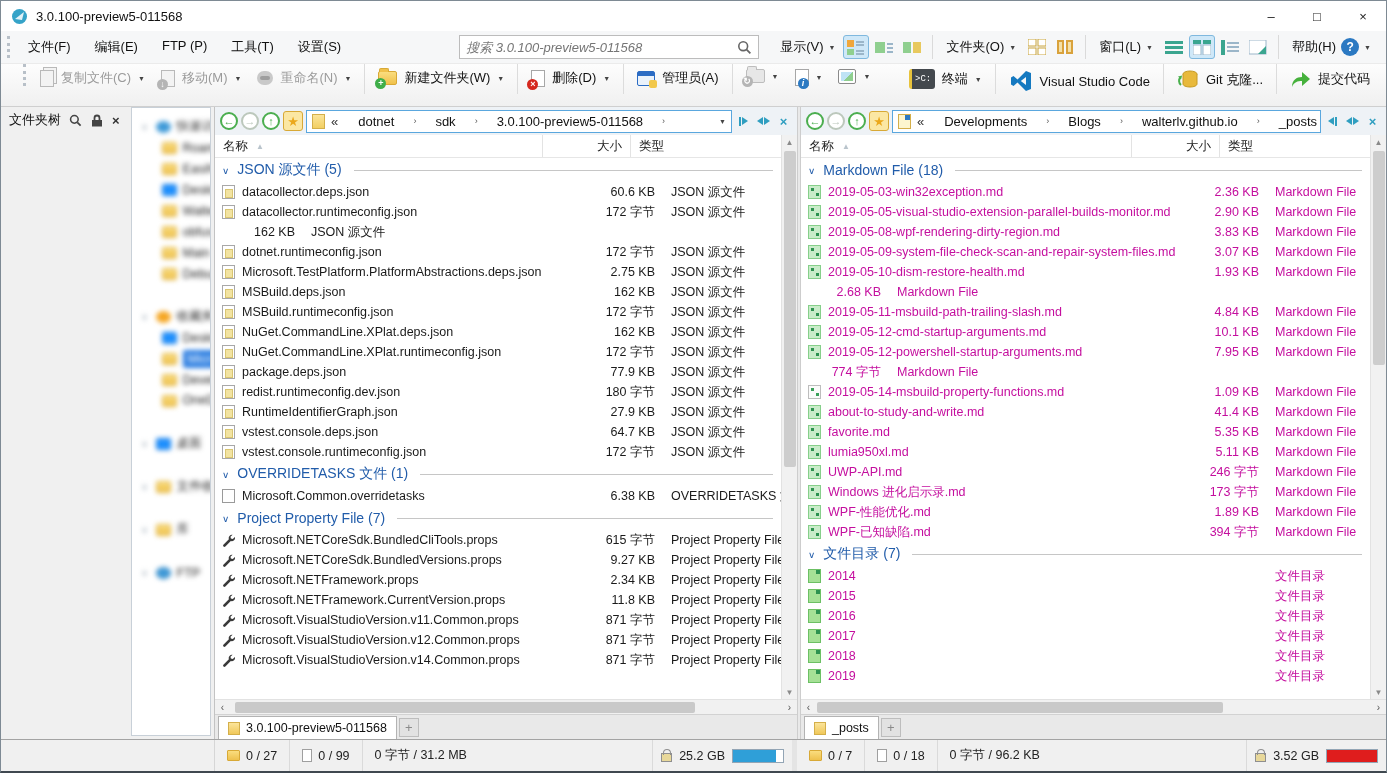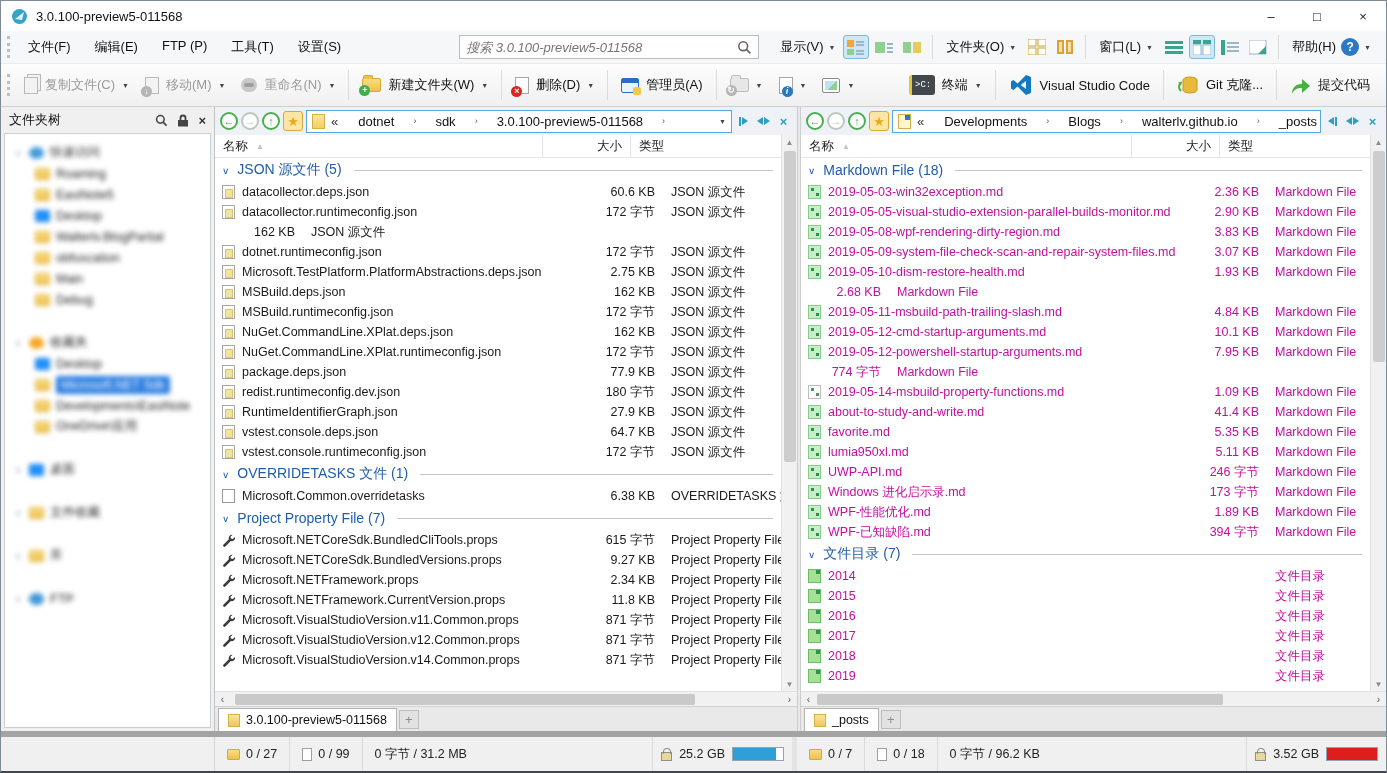--- a/index.html
+++ b/index.html
@@ -23,21 +23,21 @@
   .menu-item{padding:5px 12px;color:#111;}
   .searchbox{margin-left:auto;width:300px;height:24px;border:1px solid #bcbcbc;background:#fff;display:flex;align-items:center;padding:0 6px;margin-right:14px;}
   .searchbox input{flex:1;border:none;outline:none;font-style:italic;color:#8b5cf6;font-size:13px;background:transparent;font-family:"Liberation Sans",sans-serif;}
   .dd-label{display:flex;align-items:center;gap:5px;padding:0 7px;color:#111;}
   .caret{font-size:7px;color:#444;}
   .mini-ic{width:26px;height:24px;border:1px solid transparent;border-radius:3px;display:flex;align-items:center;justify-content:center;margin:0 1px;}
   .mini-ic.sel{background:#cfe8f8;border-color:#7fb8de;}
   .vsep{width:1px;height:24px;background:#dadada;margin:0 6px;}
   .help-q{width:18px;height:18px;border-radius:50%;background:#2b79c2;color:#fff;font-size:12px;font-weight:bold;display:flex;align-items:center;justify-content:center;}
   
-  .toolbar{height:43px;background:linear-gradient(#fdfdfd,#f0f0f0);display:flex;align-items:center;padding:0 8px 0 4px;flex:none;border-bottom:1px solid #cfcfcf;font-size:13px;}
+  .toolbar{height:43px;background:linear-gradient(#fdfdfd,#f0f0f0);display:flex;align-items:flex-start;padding:0 8px 0 20px;flex:none;border-bottom:1px solid #cfcfcf;font-size:13px;}
   .tbtn{display:flex;align-items:center;gap:7px;padding:5px 8px;color:#111;white-space:nowrap;}
   .tbtn.disabled{color:#9b9b9b;}
   .tsep{width:1px;height:30px;background:#dcdcdc;margin:0 5px;}
   
   .pg{width:14px;height:17px;background:#fff;border:1px solid #a7a7a7;position:relative;flex:none;}
   .pg.gray{border-color:#b9b9b9;background:#f3f3f3;}
   .pg2{box-shadow:3px -3px 0 -1px #f3f3f3,3px -3px 0 0 #b9b9b9;}
   .badge{position:absolute;width:11px;height:11px;border-radius:50%;color:#fff;font-size:9px;line-height:11px;text-align:center;font-weight:bold;}
   .badge.red{background:#d5281e;left:-5px;bottom:-4px;}
   .badge.blue{background:#2b79c2;left:2px;bottom:-4px;font-style:italic;}
@@ -50,21 +50,21 @@
   .rename-ic{width:16px;height:14px;background:#c9c9c9;border-radius:7px;position:relative;flex:none;}
   .rename-ic::after{content:"";position:absolute;left:3px;top:5px;right:3px;height:4px;background:#9e9e9e;border-radius:2px;}
   .admin-ic{width:18px;height:15px;border:1px solid #2b6cc4;background:#eaf2fb;border-radius:2px;position:relative;flex:none;}
   .admin-ic::before{content:"";position:absolute;top:0;left:0;right:0;height:4px;background:#2b6cc4;}
   .admin-ic::after{content:"";position:absolute;right:-3px;bottom:-3px;width:8px;height:8px;background:#f2c84b;border-radius:2px;}
   .disp-ic{width:18px;height:15px;border:1px solid #8a8a8a;background:#fff;border-radius:2px;position:relative;flex:none;}
   .disp-ic::after{content:"";position:absolute;inset:2px;background:linear-gradient(135deg,#bfe3f5 55%,#8fcf8f 55%);}
   .term-ic{width:26px;height:20px;background:#43484d;border-radius:3px;color:#fff;font-size:9px;font-family:"Liberation Mono",monospace;display:flex;align-items:center;justify-content:center;flex:none;border-left:3px solid #e8c33c;}
   
   .main{flex:1;display:flex;min-height:0;}
-  .sidebar{width:214px;flex:none;display:flex;flex-direction:column;border-right:1px solid #c3c3c3;background:#f0f0f0;}
+  .sidebar{width:214px;flex:none;display:flex;flex-direction:row;border-right:1px solid #c3c3c3;background:#f0f0f0;}
   .sidebar-header{height:26px;display:flex;align-items:center;padding:0 8px;font-size:13px;color:#111;gap:8px;flex:none;}
   .sidebar-tools{margin-left:auto;display:flex;align-items:center;gap:9px;color:#333;}
   .sidebar-body{flex:1;background:#fff;border:1px solid #c8d0d8;margin:0 3px 3px 3px;overflow:hidden;}
   .tree{filter:blur(2.6px);padding-top:8px;font-size:12.5px;color:#222;}
   .tree-row{height:21px;display:flex;align-items:center;gap:6px;white-space:nowrap;}
   .tree-gap{height:22px;}
   .exp{width:10px;color:#8a9aa8;font-size:9px;text-align:center;flex:none;}
   .ti{width:15px;height:12px;flex:none;border-radius:2px;}
   .ti-folder{background:linear-gradient(#fadd7f,#eec14d);border:1px solid #d8a936;}
   .ti-desktop{background:#1e90ff;border:1px solid #1373d6;}
@@ -128,21 +128,21 @@
   .vscroll .vb{margin-top:auto;height:14px;display:flex;align-items:center;}
   .hscroll{height:15px;background:#f1f1f1;border-top:1px solid #e2e2e2;display:flex;align-items:center;font-size:10px;color:#555;flex:none;position:relative;}
   .ha{width:15px;text-align:center;}
   .hthumb{position:absolute;top:2px;height:11px;background:#c9c9c9;border-radius:2px;}
   
   .tabbar{height:25px;background:#e9e9e9;border-top:1px solid #d2d2d2;display:flex;align-items:flex-end;padding-left:3px;flex:none;}
   .tab{height:23px;background:#fff;border:1px solid #b3b3b3;border-bottom:none;display:flex;align-items:center;gap:6px;padding:0 9px;font-size:12.5px;color:#111;}
   .tab .fold-s{width:12px;height:13px;background:linear-gradient(#fbe49a,#f0c85a);border:1px solid #d4af4a;flex:none;}
   .tab-add{width:20px;height:19px;margin-left:2px;background:#e2e2e2;border:1px solid #bdbdbd;color:#8a8a8a;font-size:13px;display:flex;align-items:center;justify-content:center;margin-bottom:2px;}
   
-  .statusbar{height:40px;flex:none;background:#f0f0f0;border-top:6px solid #a3a3a3;display:flex;font-size:12.5px;color:#222;align-items:stretch;}
+  .statusbar{height:32px;flex:none;background:#f0f0f0;border-top:1px solid #a3a3a3;display:flex;font-size:12.5px;color:#222;align-items:stretch;}
   .sb-pad{width:214px;flex:none;border-right:1px solid #d6d6d6;}
   .sb-group{display:flex;align-items:stretch;min-width:0;}
   .sb-group.left{width:582px;flex:none;border-right:5px solid #e4e4e4;}
   .sb-group.right{flex:1;}
   .sb-sec{display:flex;align-items:center;gap:6px;padding:0 12px;border-right:1px solid #dadada;white-space:nowrap;}
   .sb-sec.plain{border-right:none;}
   .sb-disk{margin-left:auto;display:flex;align-items:center;gap:7px;padding:0 8px;border-left:1px solid #dadada;}
   .sb-fold{width:13px;height:11px;background:linear-gradient(#fadd7f,#eec14d);border:1px solid #d8a936;border-radius:1px;}
   .sb-page{width:10px;height:13px;background:#fff;border:1px solid #9f9f9f;}
   .pbar{width:52px;height:14px;border:1px solid #93a5b5;background:#fff;}

